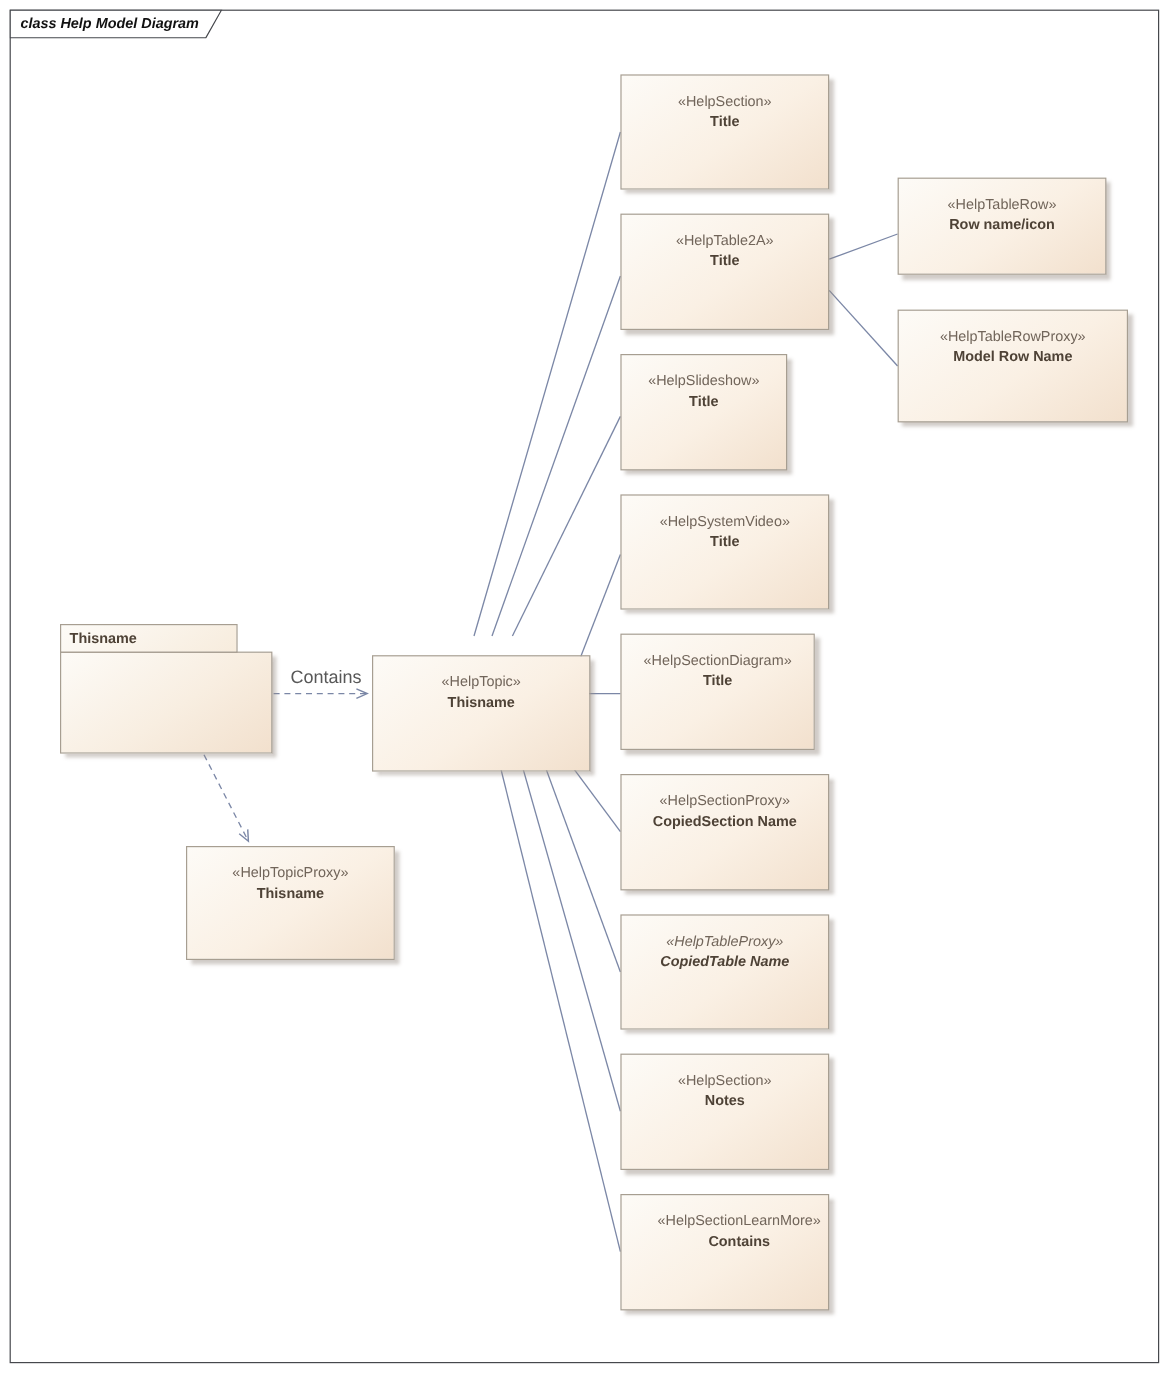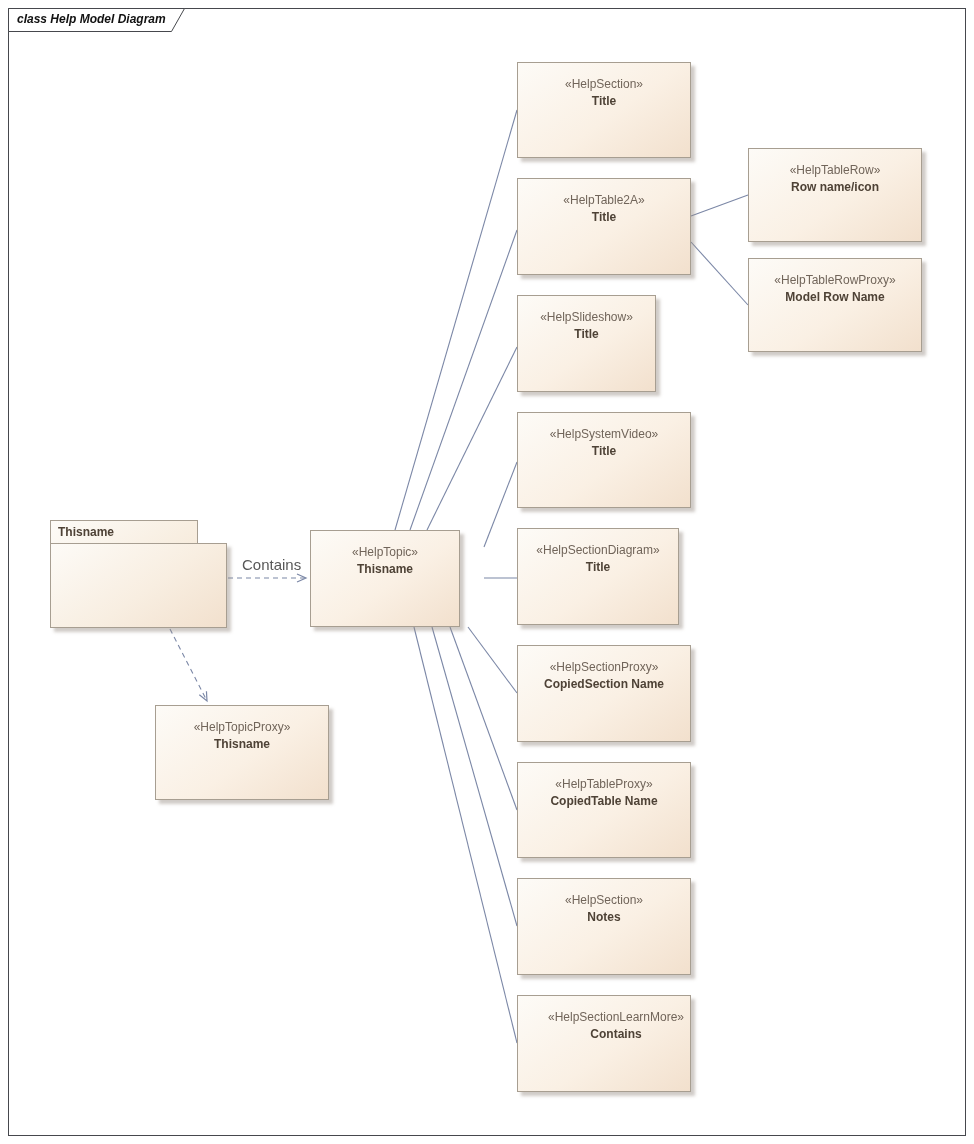--- a/index.html
+++ b/index.html
@@ -130,21 +130,21 @@
   <line x1="170" y1="629" x2="207" y2="701" stroke="#7b87a6" stroke-width="1.1" stroke-dasharray="5 4" marker-end="url(#openArrow)"></line>
 </svg>
 
 <span class="connector-label">Contains</span>
 
 <div class="package-body"></div>
 <div class="package-tab">
   <span>Thisname</span>
 </div>
 
-<div class="node" style="left:310px; top:530px; width:150px; height:97px;">
+<div class="node" style="left:310px; top:546px; width:182px; height:97px;">
   <div class="stereotype">«HelpTopic»</div>
   <div class="node-name">Thisname</div>
 </div>
 
 <div class="node" style="left:155px; top:705px; width:174px; height:95px;">
   <div class="stereotype">«HelpTopicProxy»</div>
   <div class="node-name">Thisname</div>
 </div>
 
 <div class="node" style="left:517px; top:62px; width:174px; height:96px;">
@@ -170,36 +170,36 @@
 <div class="node" style="left:517px; top:528px; width:162px; height:97px;">
   <div class="stereotype">«HelpSectionDiagram»</div>
   <div class="node-name">Title</div>
 </div>
 
 <div class="node" style="left:517px; top:645px; width:174px; height:97px;">
   <div class="stereotype">«HelpSectionProxy»</div>
   <div class="node-name">CopiedSection Name</div>
 </div>
 
-<div class="node" style="left:517px; top:762px; width:174px; height:96px;">
+<div class="node" style="left:517px; top:762px; width:174px; height:96px;font-style:italic;">
   <div class="stereotype">«HelpTableProxy»</div>
   <div class="node-name">CopiedTable Name</div>
 </div>
 
 <div class="node" style="left:517px; top:878px; width:174px; height:97px;">
   <div class="stereotype">«HelpSection»</div>
   <div class="node-name">Notes</div>
 </div>
 
 <div class="node" style="left:517px; top:995px; width:174px; height:97px;padding-left:24px;">
   <div class="stereotype">«HelpSectionLearnMore»</div>
   <div class="node-name">Contains</div>
 </div>
 
-<div class="node" style="left:748px; top:148px; width:174px; height:94px;">
+<div class="node" style="left:748px; top:148px; width:174px; height:81px;">
   <div class="stereotype">«HelpTableRow»</div>
   <div class="node-name">Row name/icon</div>
 </div>
 
-<div class="node" style="left:748px; top:258px; width:174px; height:94px;">
+<div class="node" style="left:748px; top:258px; width:192px; height:94px;">
   <div class="stereotype">«HelpTableRowProxy»</div>
   <div class="node-name">Model Row Name</div>
 </div>
 
 </body></html>

